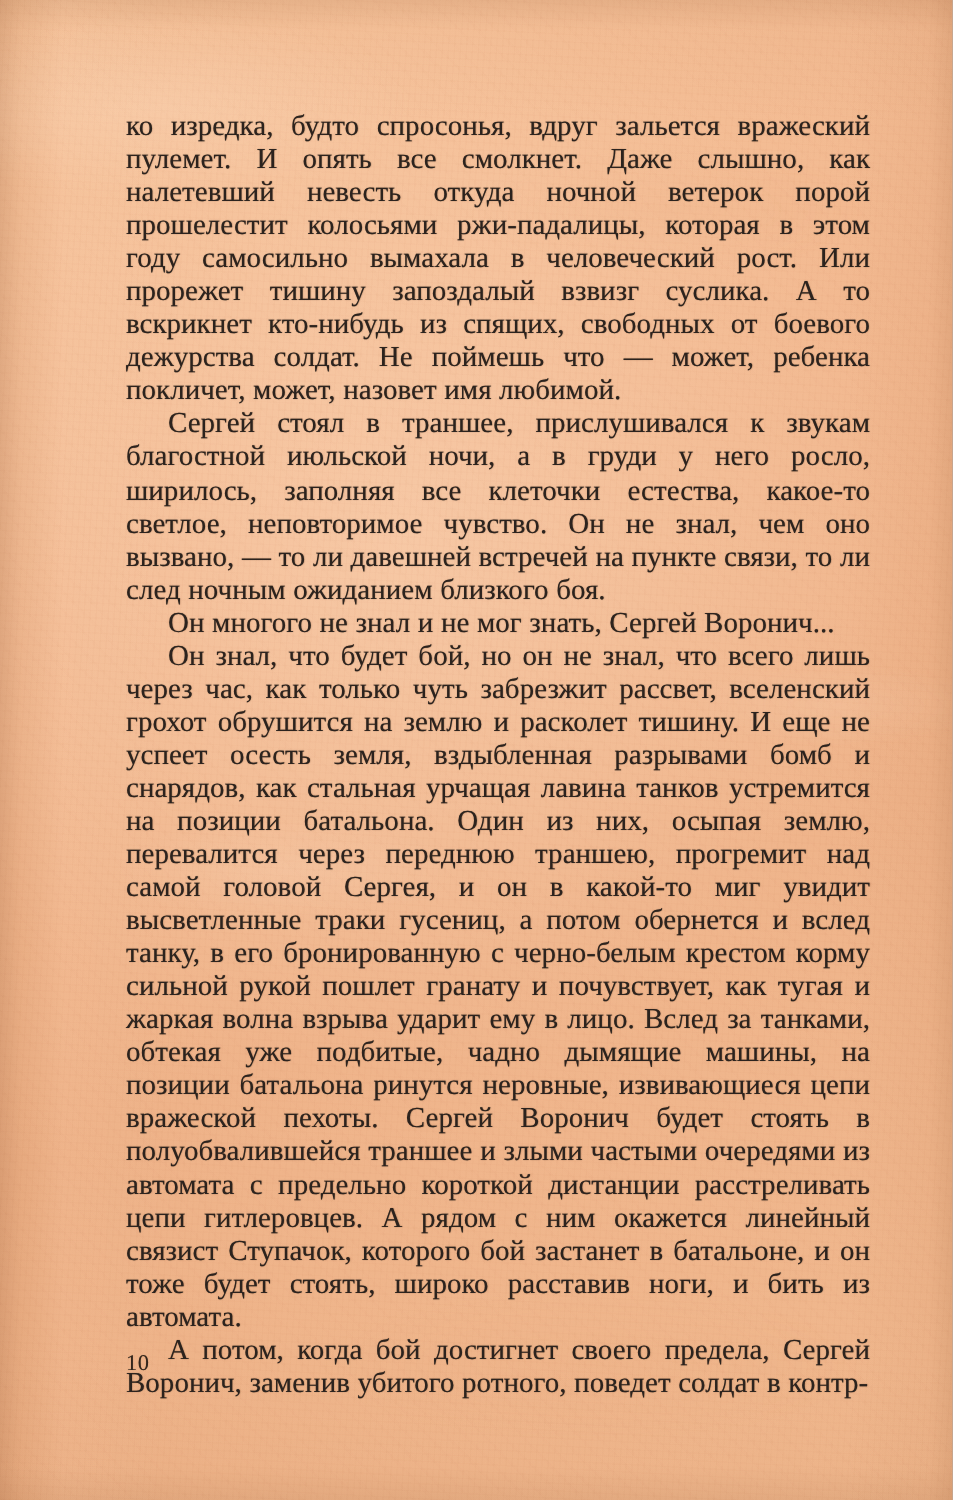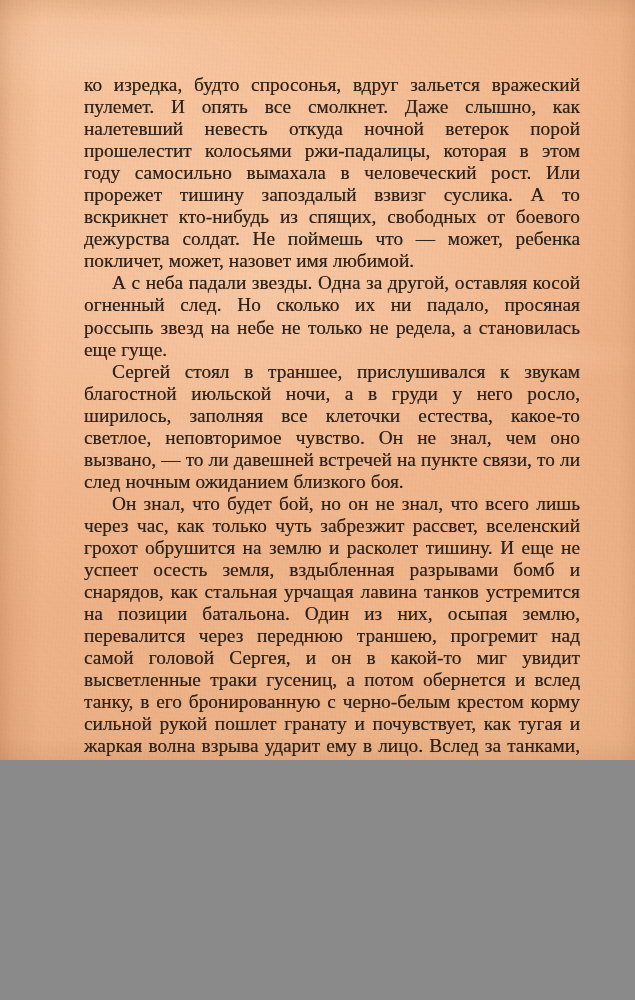--- a/index.html
+++ b/index.html
@@ -9,21 +9,21 @@
     background: #8a8a8a;
   }
   body {
     font-family: "Liberation Serif", "DejaVu Serif", serif;
   }
 
   
   #page-sheet {
     position: relative;
     width: 635px;
-    height: 760px;
+    height: 1000px;
     overflow: hidden;
     background-color: #f2b98f;
     background-image:
       
       linear-gradient(to right,
         rgba(150, 88, 50, 0.22) 0px,
         rgba(170, 104, 60, 0.10) 14px,
         rgba(255, 222, 196, 0.05) 42px,
         rgba(255, 255, 255, 0.00) 110px),
       
@@ -151,24 +151,24 @@
 <div id="page-sheet">
 
   <div id="paper-grain"></div>
   <div id="paper-blotches"></div>
 
   <div id="ink-layer">
 
     <div id="text-block">
       <p class="para p1 first">ко изредка, будто спросонья, вдруг зальется вражеский пулемет. И опять все смолкнет. Даже слышно, как налетевший невесть откуда ночной ветерок порой прошелестит колосьями ржи-падалицы, которая в этом году самосильно вымахала в человеческий рост. Или прорежет тишину запоздалый взвизг суслика. А то вскрикнет кто-нибудь из спящих, свободных от боевого дежурства солдат. Не поймешь что — может, ребенка покличет, может, назовет имя любимой.</p>
 
-      <p class="para p2">А с неба падали звезды. Одна за другой, оставляя косой огненный след. Но сколько их ни падало, просяная россыпь звезд на небе не только не редела, а становилась еще гуще.</p>
 
       <p class="para p3">Сергей стоял в траншее, прислушивался к звукам благостной июльской ночи, а в груди у него росло, ширилось, заполняя все клеточки естества, какое-то светлое, неповторимое чувство. Он не знал, чем оно вызвано, — то ли давешней встречей на пункте связи, то ли след ночным ожиданием близкого боя.</p>
 
+      <p class="para p4">Он многого не знал и не мог знать, Сергей Воронич...</p>
 
       <p class="para p5">Он знал, что будет бой, но он не знал, что всего лишь через час, как только чуть забрезжит рассвет, вселенский грохот обрушится на землю и расколет тишину. И еще не успеет осесть земля, вздыбленная разрывами бомб и снарядов, как стальная урчащая лавина танков устремится на позиции батальона. Один из них, осыпая землю, перевалится через переднюю траншею, прогремит над самой головой Сергея, и он в какой-то миг увидит высветленные траки гусениц, а потом обернется и вслед танку, в его бронированную с черно-белым крестом корму сильной рукой пошлет гранату и почувствует, как тугая и жаркая волна взрыва ударит ему в лицо. Вслед за танками, обтекая уже подбитые, чадно дымящие машины, на позиции батальона ринутся неровные, извивающиеся цепи вражеской пехоты. Сергей Воронич будет стоять в полуобвалившейся траншее и злыми частыми очередями из автомата с предельно короткой дистанции расстреливать цепи гитлеровцев. А рядом с ним окажется линейный связист Ступачок, которого бой застанет в батальоне, и он тоже будет стоять, широко расставив ноги, и бить из автомата.</p>
 
       <p class="para p6">А потом, когда бой достигнет своего предела, Сергей Воронич, заменив убитого ротного, поведет солдат в контр-</p>
     </div>
 
     <div id="folio">10</div>
 
   </div>
 </div>

